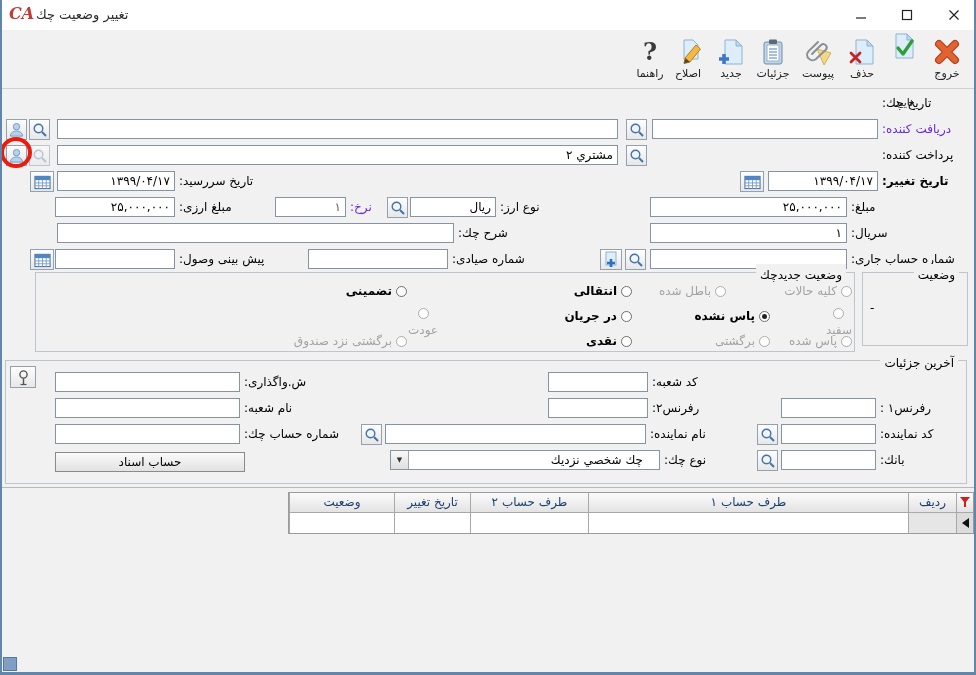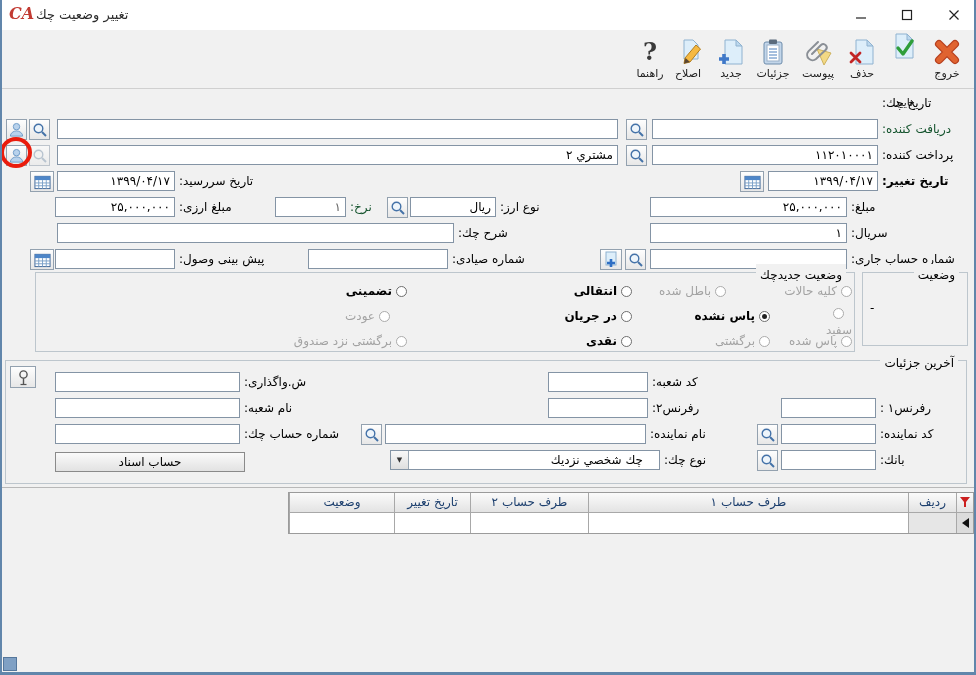--- a/index.html
+++ b/index.html
@@ -13,21 +13,21 @@
   .edge{position:absolute;background:#6186ab;}
   
   #toolbar{position:absolute;left:0;top:30px;width:976px;height:58px;background:#f1f1f1;border-bottom:1px solid #d0d0d0;}
   .tbtn{position:absolute;top:2px;height:52px;display:flex;flex-direction:column;align-items:center;justify-content:flex-start;cursor:default;}
   .tbtn .ticon{height:34px;display:flex;align-items:flex-end;justify-content:center;}
   .tbtn .tlbl{font-size:11px;color:#222;margin-top:1px;white-space:nowrap;direction:rtl;}
   
   .fld{position:absolute;height:20px;background:#fff;border:1px solid #8494a5;box-sizing:border-box;
        font-size:12px;line-height:18px;padding:0 4px;direction:rtl;text-align:right;white-space:nowrap;overflow:hidden;}
   .lbl{position:absolute;height:20px;line-height:20px;font-size:12px;direction:rtl;white-space:nowrap;}
-  .lbl.dim{color:#14532d;}
+  .lbl.dim{color:#6d28d9;}
   .lbl.bold{font-weight:bold;}
   .val-dim{color:#666;}
   .sbtn{position:absolute;width:21px;height:21px;box-sizing:border-box;border:1px solid #93a1af;
         background:linear-gradient(#fefefe,#e7e7e7);display:flex;align-items:center;justify-content:center;}
   
   .gbox{position:absolute;border:1px solid #bdc6cd;box-sizing:border-box;}
   .gtitle{position:absolute;top:-9px;right:8px;background:#f1f1f1;padding:4px 4px;font-size:12px;direction:rtl;white-space:nowrap;}
   
   .radio{position:absolute;display:flex;direction:rtl;align-items:center;gap:4px;height:16px;}
   .rcirc{width:11px;height:11px;border-radius:50%;background:#fff;border:1px solid #6e6e6e;box-sizing:border-box;position:relative;flex:0 0 auto;}
@@ -183,21 +183,20 @@
       </svg>
   </div>
   <div class="sbtn" style="left:6px;top:119px;">
     <svg width="17" height="17" viewBox="0 0 18 18">
         <circle cx="9" cy="6" r="3.4" fill="#b8d2ec" stroke="#6f9bc8"></circle>
         <path d="M2.5 16 a6.5 5.5 0 0 1 13 0 z" fill="#b8d2ec" stroke="#6f9bc8"></path>
       </svg>
   </div>
 
   <span class="lbl" style="left:882px;top:145px;">پرداخت كننده:</span>
-  <div class="fld" style="left:652px;top:145px;width:226px;">۱۱۲۰۱۰۰۰۱</div>
   <div class="sbtn" style="left:626px;top:145px;">
     <svg width="16" height="16">
         <circle cx="6.5" cy="6.5" r="4.3" fill="#eef5fb" stroke="#4472a8" stroke-width="1.4"></circle>
         <line x1="10" y1="10" x2="14" y2="14" stroke="#4472a8" stroke-width="2"></line>
       </svg>
   </div>
   <div class="fld" style="left:57px;top:145px;width:561px;">مشتري ۲</div>
   <div class="sbtn" style="left:29px;top:145px;opacity:.55;">
     <svg width="16" height="16">
         <circle cx="6.5" cy="6.5" r="4.3" fill="#f2f2f2" stroke="#8ba0b5" stroke-width="1.4"></circle>
@@ -308,21 +307,21 @@
       <span class="rlbl">سفید</span>
     </div>
   <div class="radio on sel" style="right:206px;top:308px;">
       <span class="rcirc"></span>
       <span class="rlbl">پاس نشده</span>
     </div>
   <div class="radio on" style="right:344px;top:308px;">
       <span class="rcirc"></span>
       <span class="rlbl">در جریان</span>
     </div>
-  <div class="radio off" style="right:586px;top:308px;">
+  <div class="radio off" style="right:538px;top:308px;flex-direction:column;">
       <span class="rcirc"></span>
       <span class="rlbl">عودت</span>
     </div>
 
   <div class="radio off" style="right:124px;top:333px;">
       <span class="rcirc"></span>
       <span class="rlbl">پاس شده</span>
     </div>
   <div class="radio off" style="right:206px;top:333px;">
       <span class="rcirc"></span>

